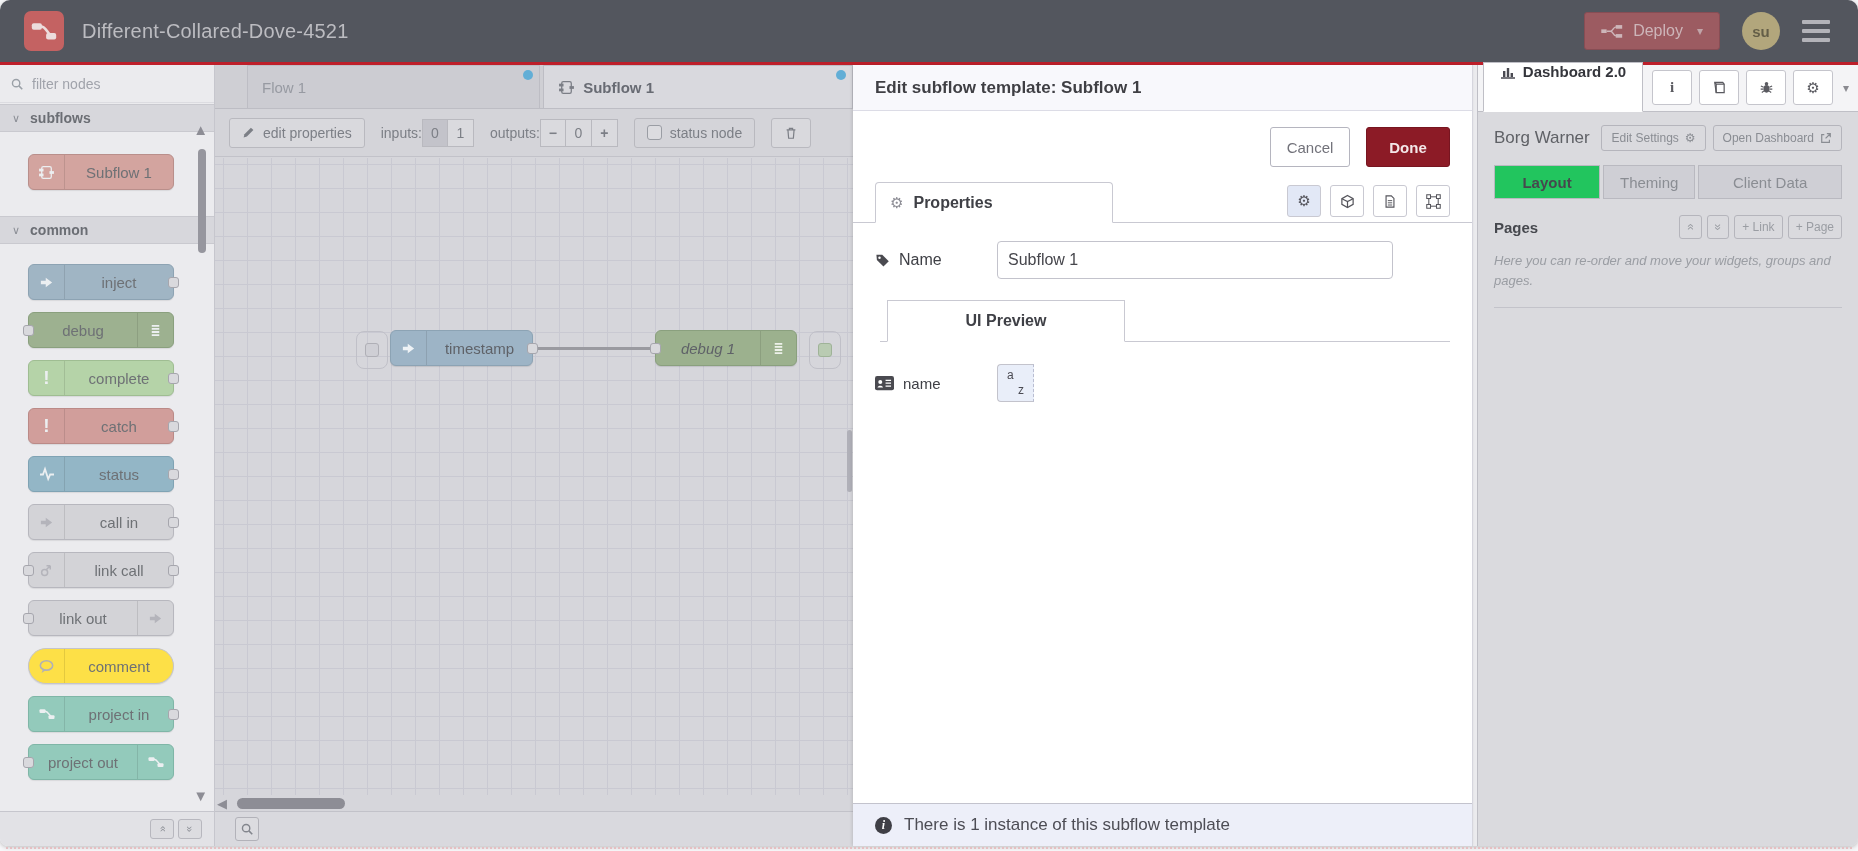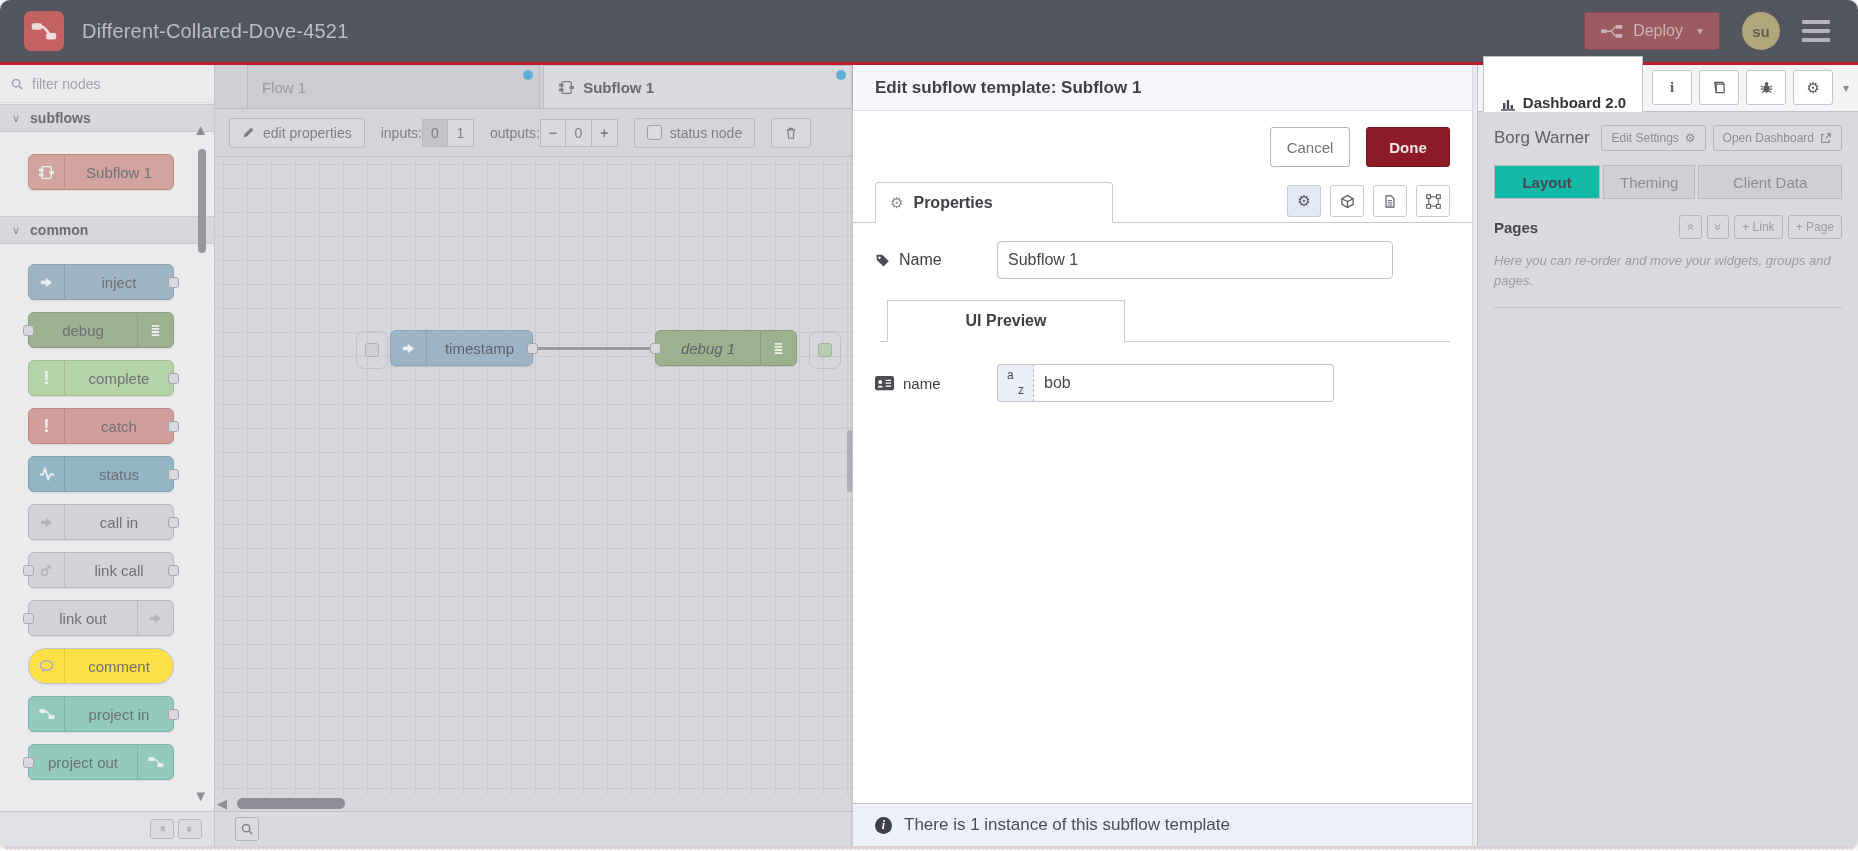--- a/index.html
+++ b/index.html
@@ -113,32 +113,32 @@
   .iprefix .a { position:absolute; top:3px; left:9px; }
   .iprefix .z { position:absolute; bottom:4px; right:9px; }
   .w-field { width:300px; border-left:none; border-radius:0 4px 4px 0; }
   .dlg-footer { position:absolute; left:0; right:0; bottom:0; height:43px; background:#edeff9; border-top:1px solid #c3c3cd; display:flex; align-items:center; gap:12px; padding-left:22px; }
   .info-ic { width:17px; height:17px; border-radius:50%; background:#3f3f46; color:#fff; font-size:12px; font-weight:bold; display:flex; align-items:center; justify-content:center; font-family:"Liberation Serif",serif; font-style:italic; }
   .dlg-footer span.txt { font-size:17px; color:#4d4d55; }
 
   
   .sidebar { position:absolute; top:65px; bottom:0; left:1477px; right:0; background:#dadade; border-left:1px solid #bfbfc6; }
   .sb-head { height:47px; background:#f4f4f6; border-bottom:1px solid #bfbfc6; display:flex; align-items:flex-end; padding-left:5px; }
-  .sb-tab { height:56px; width:160px; background:#fff; border:1px solid #bfbfc6; border-bottom:1px solid #fff; margin-bottom:-1px; display:flex; align-items:flex-end; justify-content:center; gap:7px; font-size:15px; font-weight:bold; color:#34353b; cursor:pointer; }
+  .sb-tab { height:50px; width:160px; background:#fff; border:1px solid #bfbfc6; border-bottom:1px solid #fff; margin-bottom:-1px; display:flex; align-items:flex-start; justify-content:center; gap:7px; font-size:15px; font-weight:bold; color:#34353b; cursor:pointer; }
   .sb-icons { display:flex; gap:7px; margin-left:9px; margin-bottom:6px; align-items:center; }
   .sb-ic { width:40px; height:35px; border:1px solid #c5c5cc; border-radius:3px; background:#fff; color:#5a5a60; display:flex; align-items:center; justify-content:center; cursor:pointer; font-size:15px; }
   .sb-caret { color:#8a8a90; font-size:12px; margin-left:3px; cursor:pointer; }
   .sb-body { padding:13px 16px; }
   .sb-row1 { display:flex; align-items:center; }
   .sb-project { font-size:17px; color:#5f6166; }
   .sb-mini { display:flex; align-items:center; gap:6px; border:1px solid #b5b5bc; border-radius:3px; padding:5px 9px; font-size:12px; color:#8a8d93; cursor:pointer; white-space:nowrap; }
   .sb-row1 .spacer { margin-left:auto; }
   .sb-tabs { display:flex; gap:3px; margin-top:14px; }
   .sb-t { height:34px; display:flex; align-items:center; justify-content:center; font-size:15px; border:1px solid #b9b9c0; cursor:pointer; }
-  .sb-t.active { width:107px; background:#14b8a6; font-weight:bold; color:#46484e; }
+  .sb-t.active { width:107px; background:#22c55e; font-weight:bold; color:#46484e; }
   .sb-t.idle { background:#cfcfd5; color:#8a8d93; }
   .sb-t.t2 { width:93px; } .sb-t.t3 { width:145px; }
   .pages-row { display:flex; align-items:center; margin-top:16px; }
   .pages-title { font-size:15px; font-weight:bold; color:#46484e; }
   .pages-btns { margin-left:auto; display:flex; gap:5px; }
   .pg-btn { border:1px solid #b5b5bc; border-radius:3px; background:transparent; color:#9a9da3; font-size:12px; padding:4px 7px; display:flex; align-items:center; cursor:pointer; font-family:"Liberation Sans",sans-serif; }
   .sb-desc { margin-top:12px; font-style:italic; font-size:13px; color:#9a9da3; line-height:1.55; width:338px; }
   .sb-div { margin-top:16px; border-top:1px solid #c3c3ca; }
 
   svg { display:block; }
@@ -494,21 +494,20 @@
                   <path d="M10 4h5.2M10 6.7h5.2M10 9.4h5.2" stroke="#fff" stroke-width="1.2"></path>
                 </svg>
               </span>
             <span>name</span>
           </div>
           <div class="igroup">
             <div class="iprefix">
               <span class="a">a</span>
               <span class="z">z</span>
             </div>
-            <input class="tinput w-field" value="bob" style="">
           </div>
         </div>
       </div>
       <div class="dlg-footer">
         <span class="info-ic">i</span>
         <span class="txt">There is 1 instance of this subflow template</span>
       </div>
     </div>
 
     <div class="sidebar">

